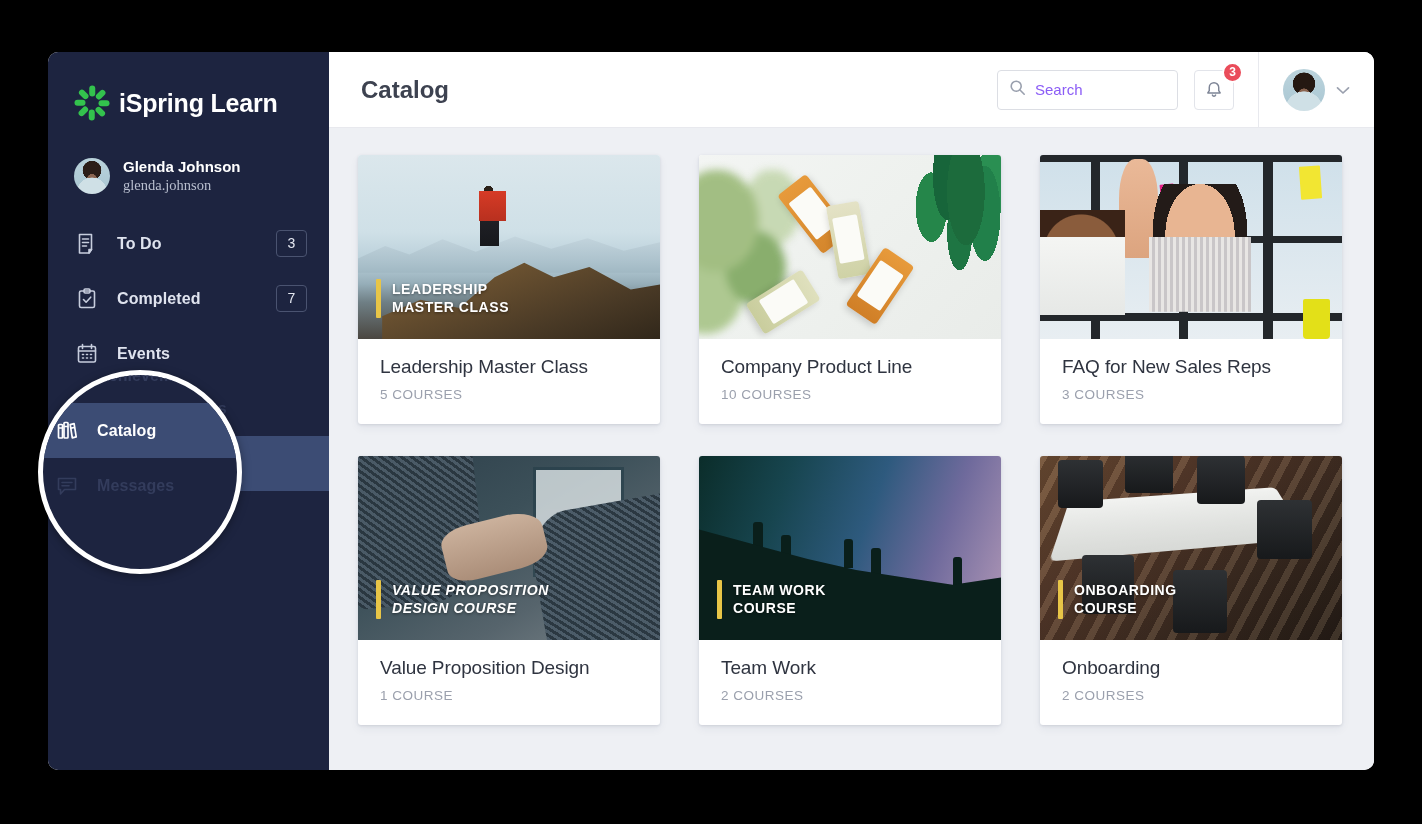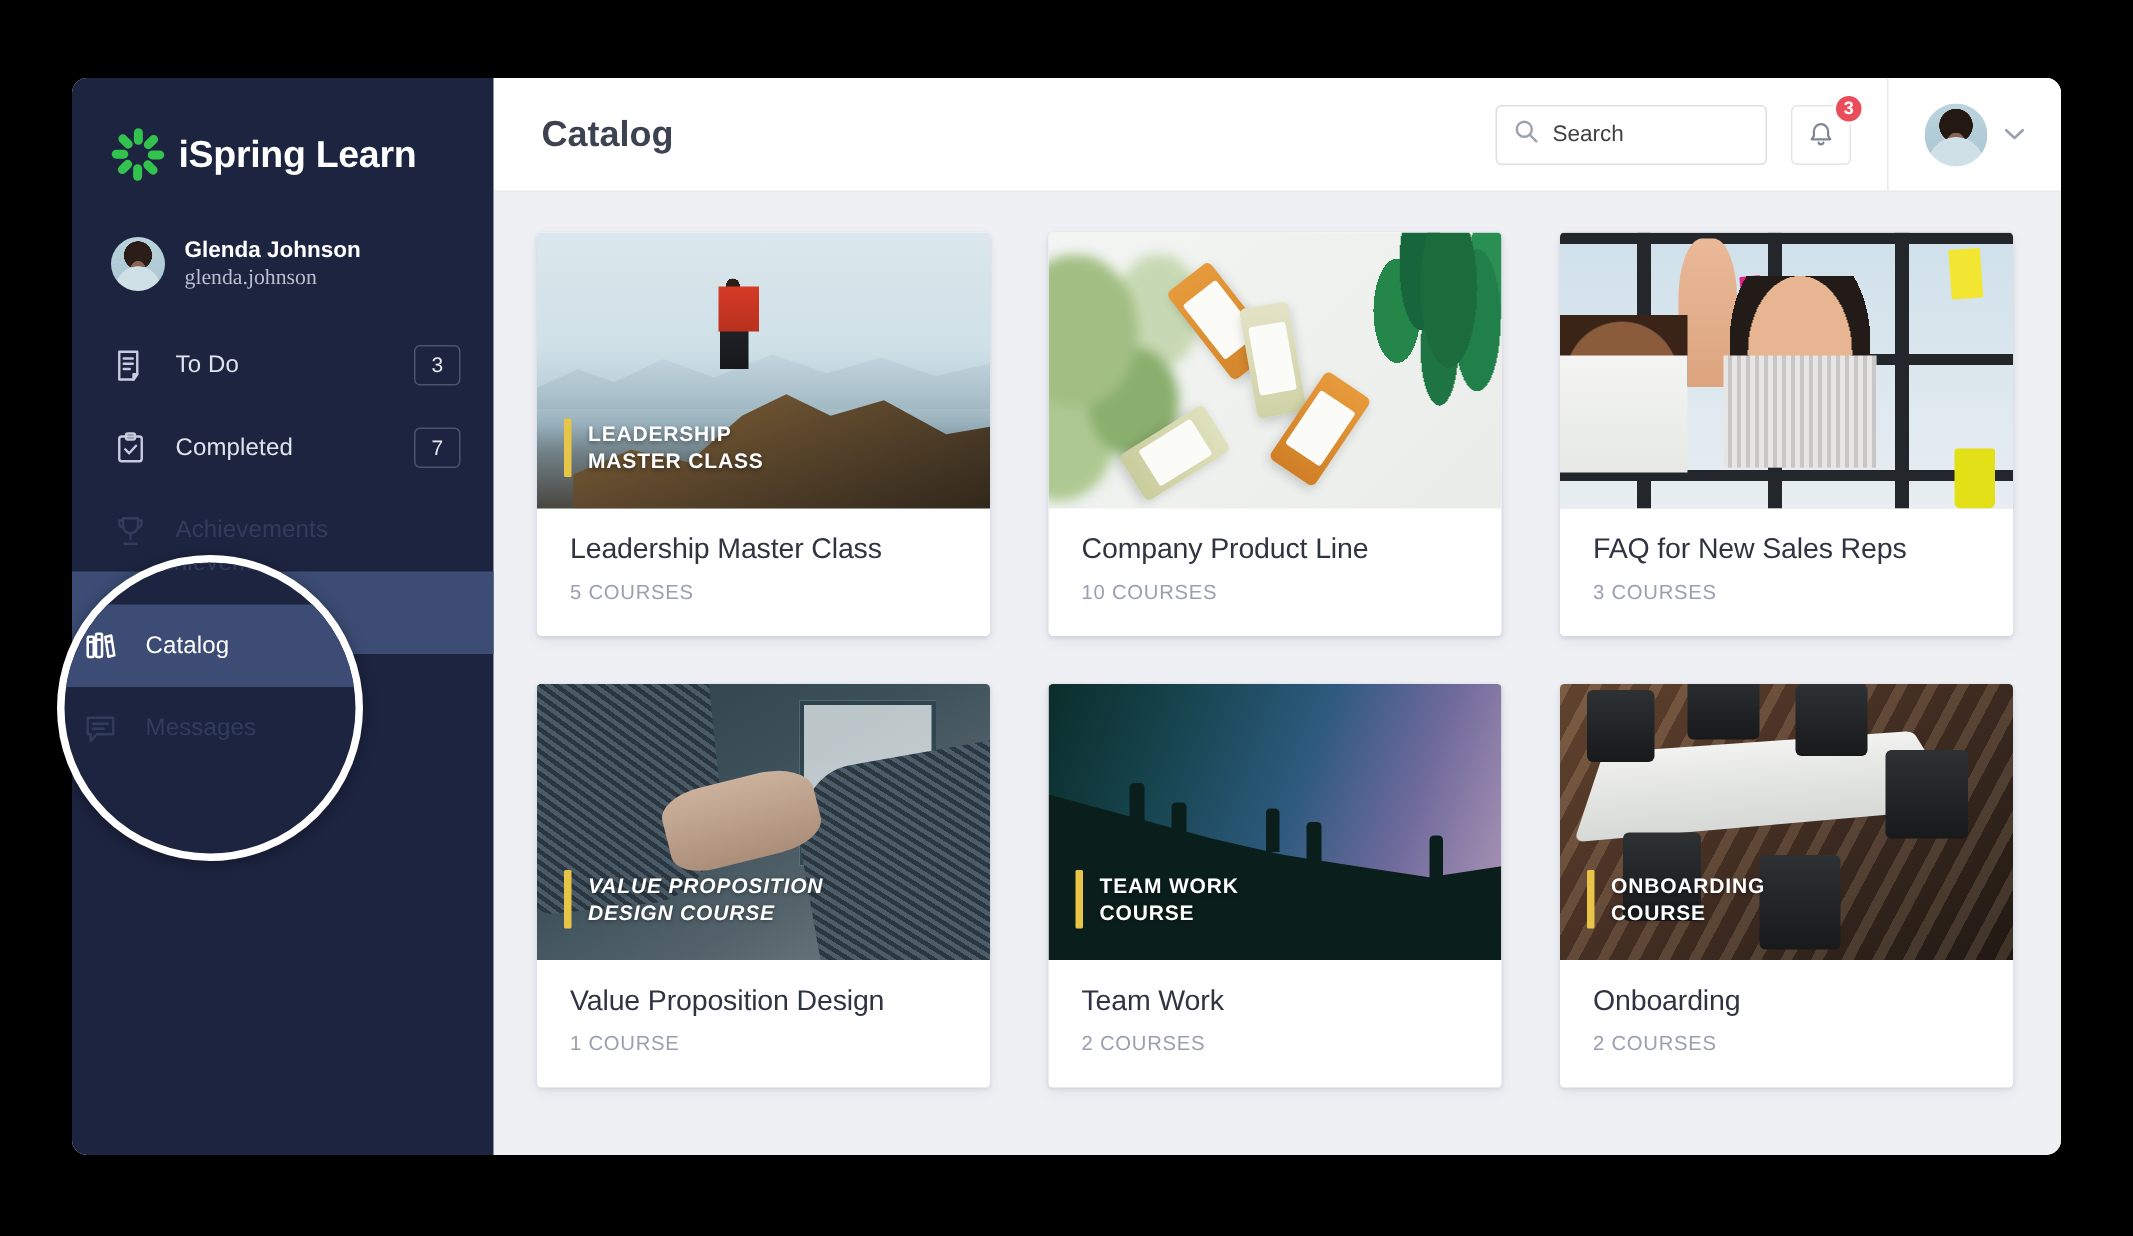--- a/index.html
+++ b/index.html
@@ -53,41 +53,41 @@
   .nav { margin-top: 14px; }
   .nav-item {
     display: flex; align-items: center; height: 55px;
     padding: 0 22px 0 26px; position: relative;
     color: #dfe3ee;
   }
   .nav-item.active { background: #3c4c74; }
   .nav-item.active .nav-label { color: #ffffff; }
   .nav-icon { width: 26px; height: 26px; flex: 0 0 26px; margin-right: 17px; display: block; }
   .nav-icon svg { display: block; width: 26px; height: 26px; }
-  .nav-label { font-size: 16px; font-weight: normal; letter-spacing: 0.1px; white-space: nowrap; }
+  .nav-label { font-size: 16px; font-weight: bold; letter-spacing: 0.1px; white-space: nowrap; }
   .nav-badge {
     margin-left: auto; min-width: 31px; height: 27px; line-height: 25px;
     border: 1px solid #4a5370; border-radius: 4px;
     color: #e4e7f0; font-size: 14px; text-align: center; padding: 0 6px;
   }
 
   
   .main { flex: 1 1 auto; height: 100%; background: #eef0f4; display: flex; flex-direction: column; min-width: 0; }
   .topbar {
     height: 76px; background: #fff; flex: 0 0 76px;
     display: flex; align-items: center; padding: 0 0 0 32px;
     border-bottom: 1px solid #e8e9ee;
   }
   .page-title { font-size: 24px; color: #3d4250; }
   .top-right { margin-left: auto; display: flex; align-items: center; height: 100%; }
   .search-box {
     width: 181px; height: 40px; border: 1px solid #dcdee4; border-radius: 4px;
     display: flex; align-items: center; padding: 0 11px; gap: 9px; background: #fff;
   }
-  .search-ph { color: #404040; font-size: 15px; }
+  .search-ph { color: #8b5cf6; font-size: 15px; }
   .bell-wrap { position: relative; margin-left: 16px; }
   .bell-btn {
     width: 40px; height: 40px; border: 1px solid #e2e4ea; border-radius: 4px;
     display: flex; align-items: center; justify-content: center; background: #fff;
   }
   .bell-badge {
     position: absolute; top: -8px; right: -9px;
     min-width: 21px; height: 21px; border-radius: 11px;
     background: #ea4c5a; color: #fff; font-size: 12px; font-weight: bold;
     display: flex; align-items: center; justify-content: center;
@@ -343,20 +343,30 @@
             <svg viewBox="0 0 26 26" fill="none" stroke="#c7cddd" stroke-width="1.6" stroke-linecap="round" stroke-linejoin="round">
               <rect x="5.5" y="5" width="15" height="16.5" rx="1.6"></rect>
               <rect x="10" y="3" width="6" height="4" rx="1.2"></rect>
               <path d="M9.5 13.5l2.6 2.7 4.6-5"></path>
             </svg>
           </span>
           <span class="nav-label">Completed</span>
           <span class="nav-badge">7</span>
         </div>
 
+        <div class="nav-item">
+          <span class="nav-icon">
+            <svg viewBox="0 0 26 26" fill="none" stroke="#c7cddd" stroke-width="1.6" stroke-linecap="round" stroke-linejoin="round">
+              <rect x="4.5" y="5.5" width="17" height="15.5" rx="1.6"></rect>
+              <path d="M4.5 10h17M8.5 3.5v4M17.5 3.5v4"></path>
+              <path d="M8.5 13.5h1M12.5 13.5h1M16.5 13.5h1M8.5 17h1M12.5 17h1M16.5 17h1"></path>
+            </svg>
+          </span>
+          <span class="nav-label">Events</span>
+        </div>
 
         <div class="nav-item" style="color:#333c5c">
           <span class="nav-icon dim-icon">
             <svg viewBox="0 0 26 26" fill="none" stroke="#333c5c" stroke-width="1.6" stroke-linecap="round" stroke-linejoin="round">
               <path d="M8 4.5h10v5a5 5 0 0 1-10 0z"></path>
                 <path d="M8 6H5.5v2A3 3 0 0 0 8 10.8M18 6h2.5v2a3 3 0 0 1-2.5 2.8"></path>
               <path d="M13 14.5v4M9 21.5h8"></path>
             </svg>
           </span>
           <span class="nav-label">Achievements</span>

